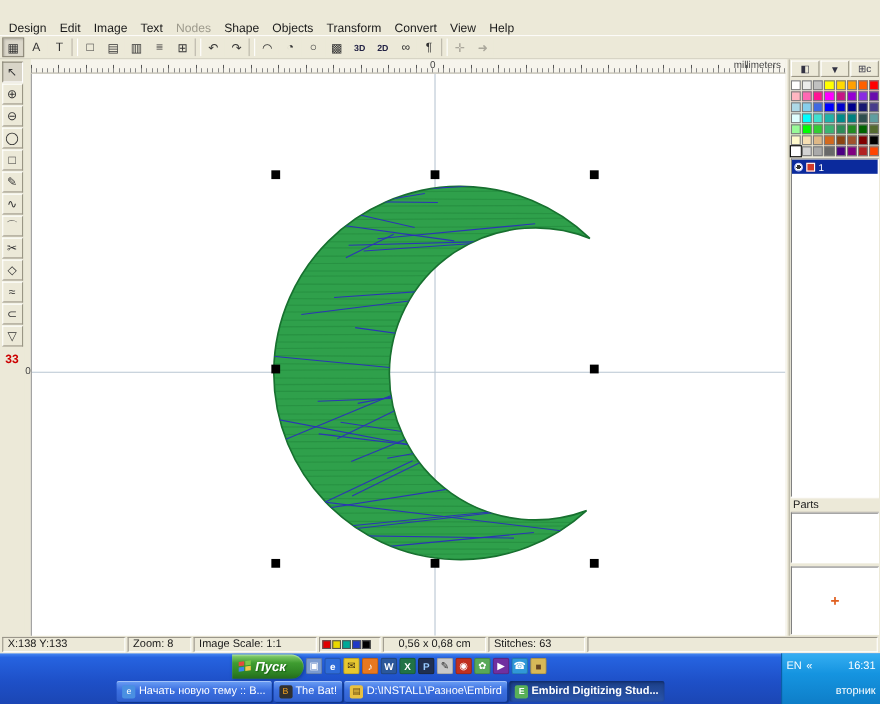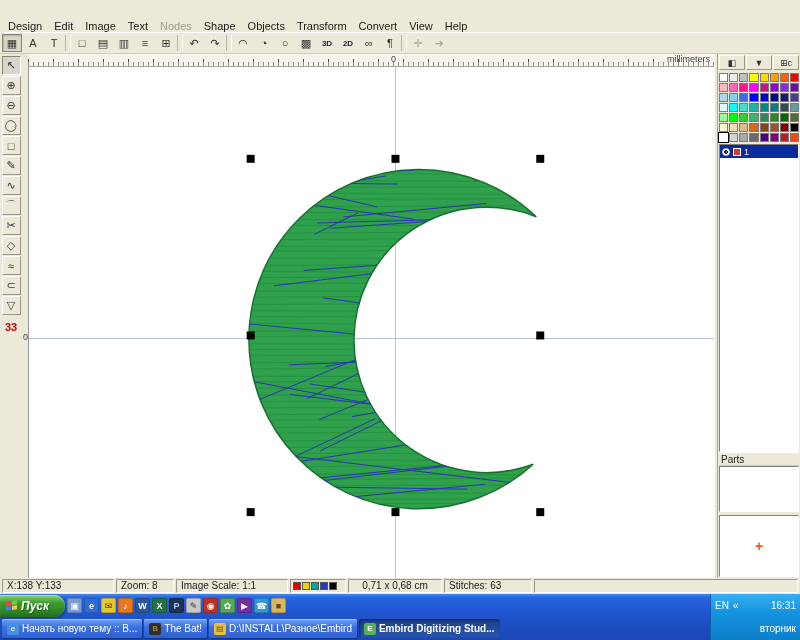--- a/index.html
+++ b/index.html
@@ -86,21 +86,21 @@
   .seg { height:14px; line-height:12px; padding:0 4px; white-space:nowrap; overflow:hidden;
     border:1px solid; border-color:#9a968a #fff #fff #9a968a; }
   .seg-pos { width:112px; } .seg-zoom { width:58px; } .seg-scale { width:112px; }
   .seg-pal { width:56px; display:flex; align-items:center; gap:1px; padding:0 2px; }
   .seg-dim { width:94px; text-align:center; } .seg-sti { width:88px; }
   .seg-fill { flex:1; }
   .mini-swatch { width:8px; height:8px; display:inline-block; border:1px solid #555; }
 
   
   .taskbar { flex:0 0 46px; display:flex; background:linear-gradient(180deg,#4687F2 0%,#2663E0 8%,#1E50C8 55%,#1B46B4 100%); }
-  .tb-left { flex:1; display:flex; flex-direction:column; min-width:0; }
+  .tb-left { flex:1; display:flex; flex-direction:column; min-width:0;align-items:center; }
   .tb-row { height:23px; display:flex; align-items:center; gap:2px; padding:0 2px; min-width:0; }
   .start-btn { height:22px; padding:0 16px 0 6px; margin-left:-2px; border:none; border-radius:0 11px 11px 0;
     background:linear-gradient(180deg,#8CD473 0%,#3F9C31 35%,#2E8424 75%,#246B1C 100%);
     color:#fff; font-weight:bold; font-style:italic; font-size:12px; display:flex; align-items:center; gap:4px;
     box-shadow:inset 0 1px 1px #ffffff60, 1px 1px 3px #00236080; text-shadow:1px 1px 1px #00400080; }
   .flag { display:grid; grid-template-columns:5px 5px; grid-template-rows:4px 4px; gap:1px; transform:skewY(-8deg); }
   .flag span:nth-child(1){background:#e84a3c} .flag span:nth-child(2){background:#7cc84a}
   .flag span:nth-child(3){background:#3a86e8} .flag span:nth-child(4){background:#f0c84a}
   .ql-icon { width:15px; height:15px; flex:0 0 15px; border-radius:2px; display:flex; align-items:center; justify-content:center;
     font-size:9px; font-weight:bold; border:1px solid #00000030; }
@@ -393,21 +393,21 @@
     <span class="seg seg-zoom">Zoom: 8</span>
     <span class="seg seg-scale">Image Scale: 1:1</span>
     <span class="seg seg-pal">
 
     <span class="mini-swatch" style="background: rgb(224, 0, 0);"></span>
         <span class="mini-swatch" style="background: rgb(232, 216, 0);"></span>
         <span class="mini-swatch" style="background: rgb(0, 168, 152);"></span>
         <span class="mini-swatch" style="background: rgb(32, 56, 200);"></span>
         <span class="mini-swatch" style="background: rgb(0, 0, 0);"></span>
       </span>
-    <span class="seg seg-dim">0,71 x 0,68 cm</span>
+    <span class="seg seg-dim">0,56 x 0,68 cm</span>
     <span class="seg seg-sti">Stitches: 63</span>
     <span class="seg seg-fill"></span>
   </div>
 
   <div class="taskbar">
     <div class="tb-left">
       <div class="tb-row">
         <button class="start-btn">
           <span class="flag">
               <span></span>

